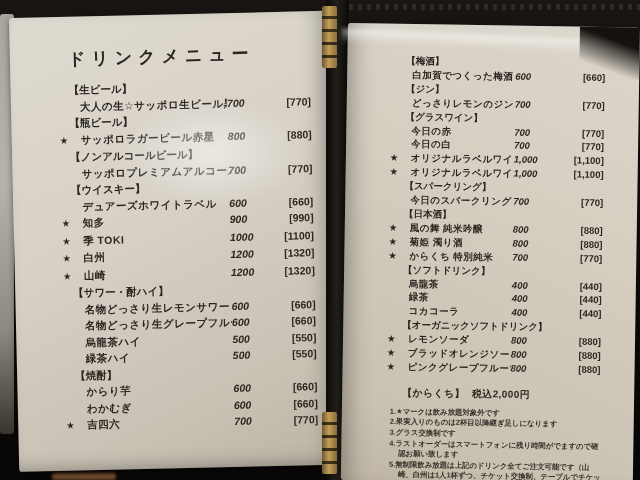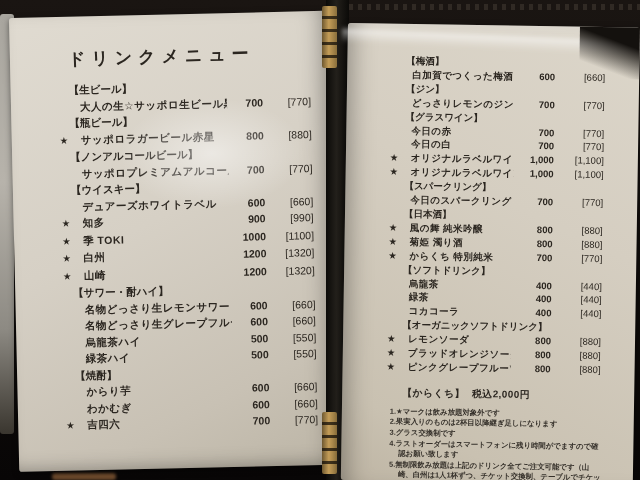--- a/index.html
+++ b/index.html
@@ -82,22 +82,22 @@
   }
   #left-sections{padding:12px 18px 0 48px;font-size:10.5px;}
   #left-sections .sec-header{line-height:16.5px;font-weight:700;padding-left:10px;white-space:nowrap;}
   #left-sections .menu-row{display:flex;line-height:16.5px;align-items:baseline;}
   #right-sections{padding:30px 34px 0 44px;font-size:9.5px;}
   #right-sections .sec-header{line-height:13.9px;font-weight:700;padding-left:15px;white-space:nowrap;}
   #right-sections .menu-row{display:flex;line-height:13.9px;align-items:baseline;}
   .menu-row{font-weight:600;}
   .star{flex:none;width:21px;font-size:9.5px;}
   .iname{flex:1;white-space:nowrap;overflow:hidden;letter-spacing:.5px;}
-  .iprice{flex:none;width:36px;text-align:right;font-weight:600;}
-  .itax{flex:none;width:48px;text-align:right;font-weight:400;}
+  .iprice{flex:none;width:36px;font-weight:600;font-style:italic;}
+  .itax{flex:none;width:48px;text-align:right;font-weight:700;}
   #right-sections .iprice{width:40px;}
   #right-sections .itax{width:50px;}
   
   .nomihodai{
     margin:13px 0 0 60px;font-size:9.8px;font-weight:700;letter-spacing:.5px;
   }
   .nomihodai span{margin-right:4px;}
   #notes{margin:7px 30px 0 48px;font-size:7.4px;line-height:10.6px;font-weight:600;color:#35302a;}
   .note-line{padding-left:9px;text-indent:-9px;}
 </style>

